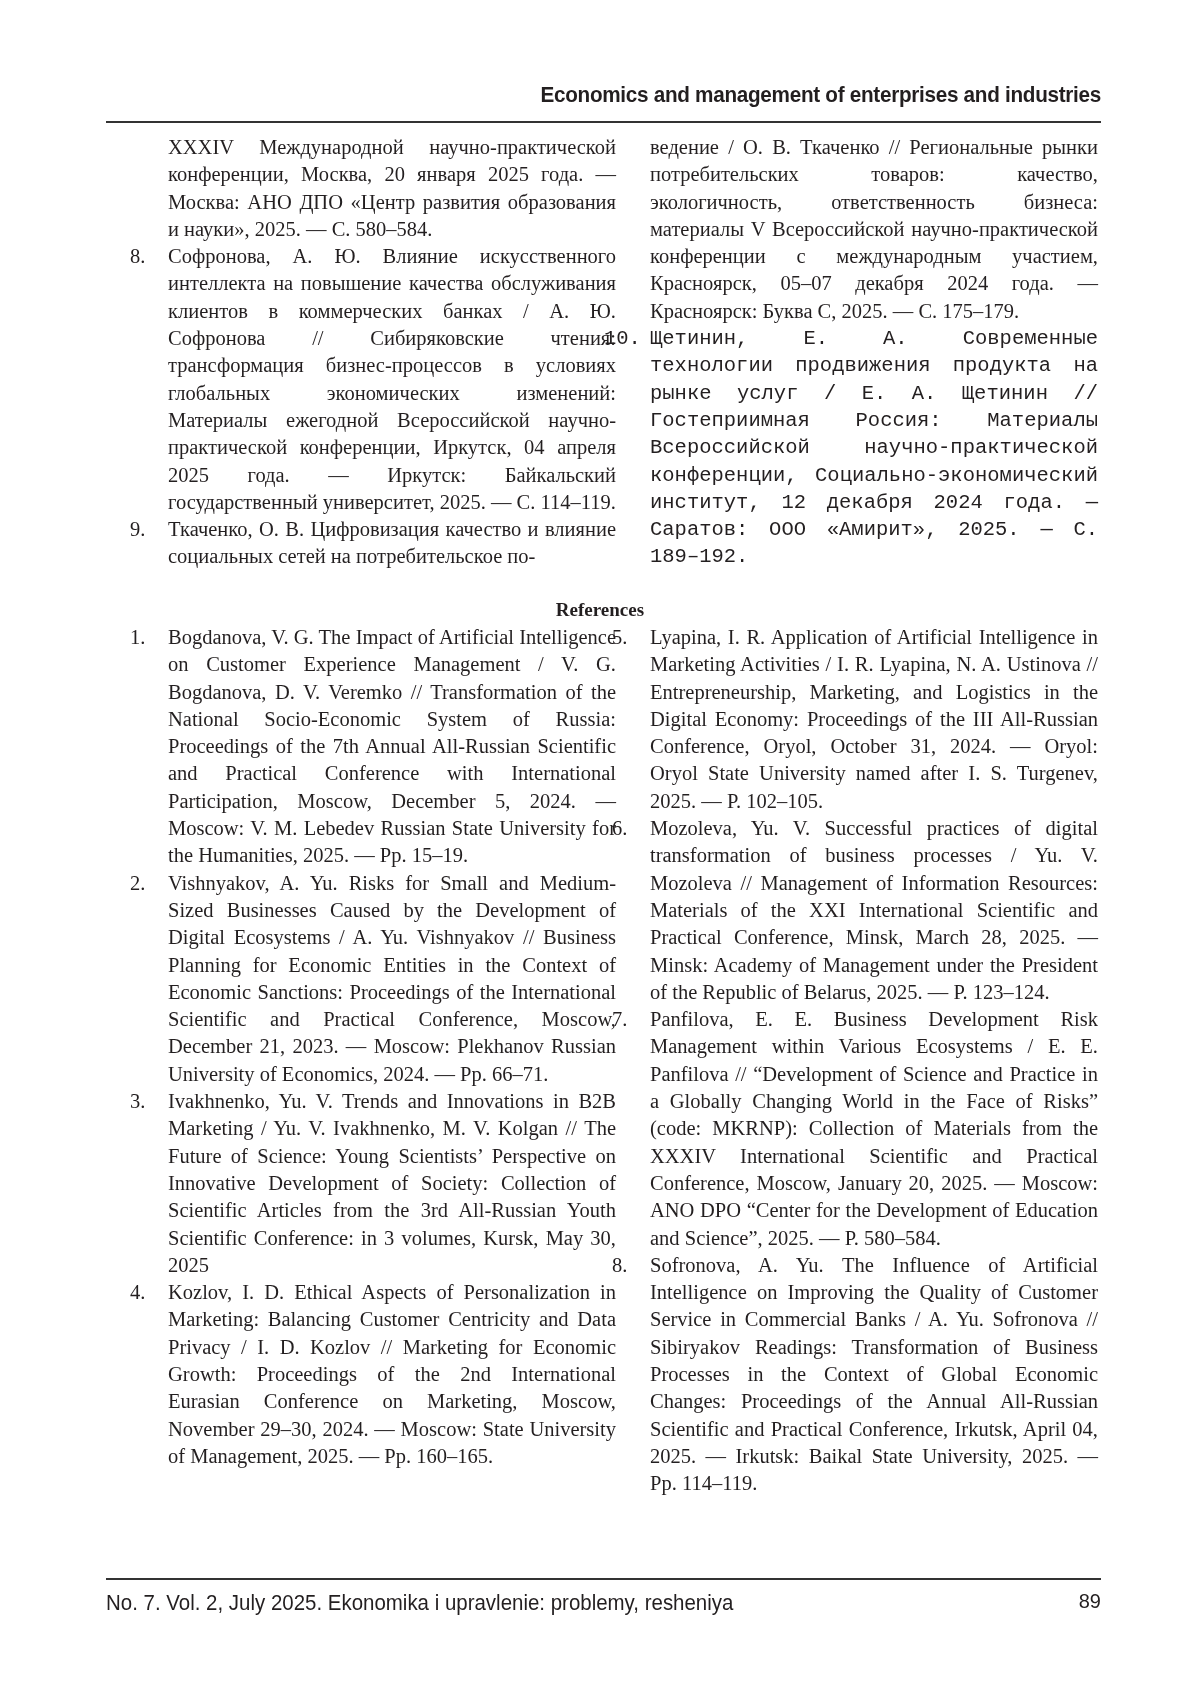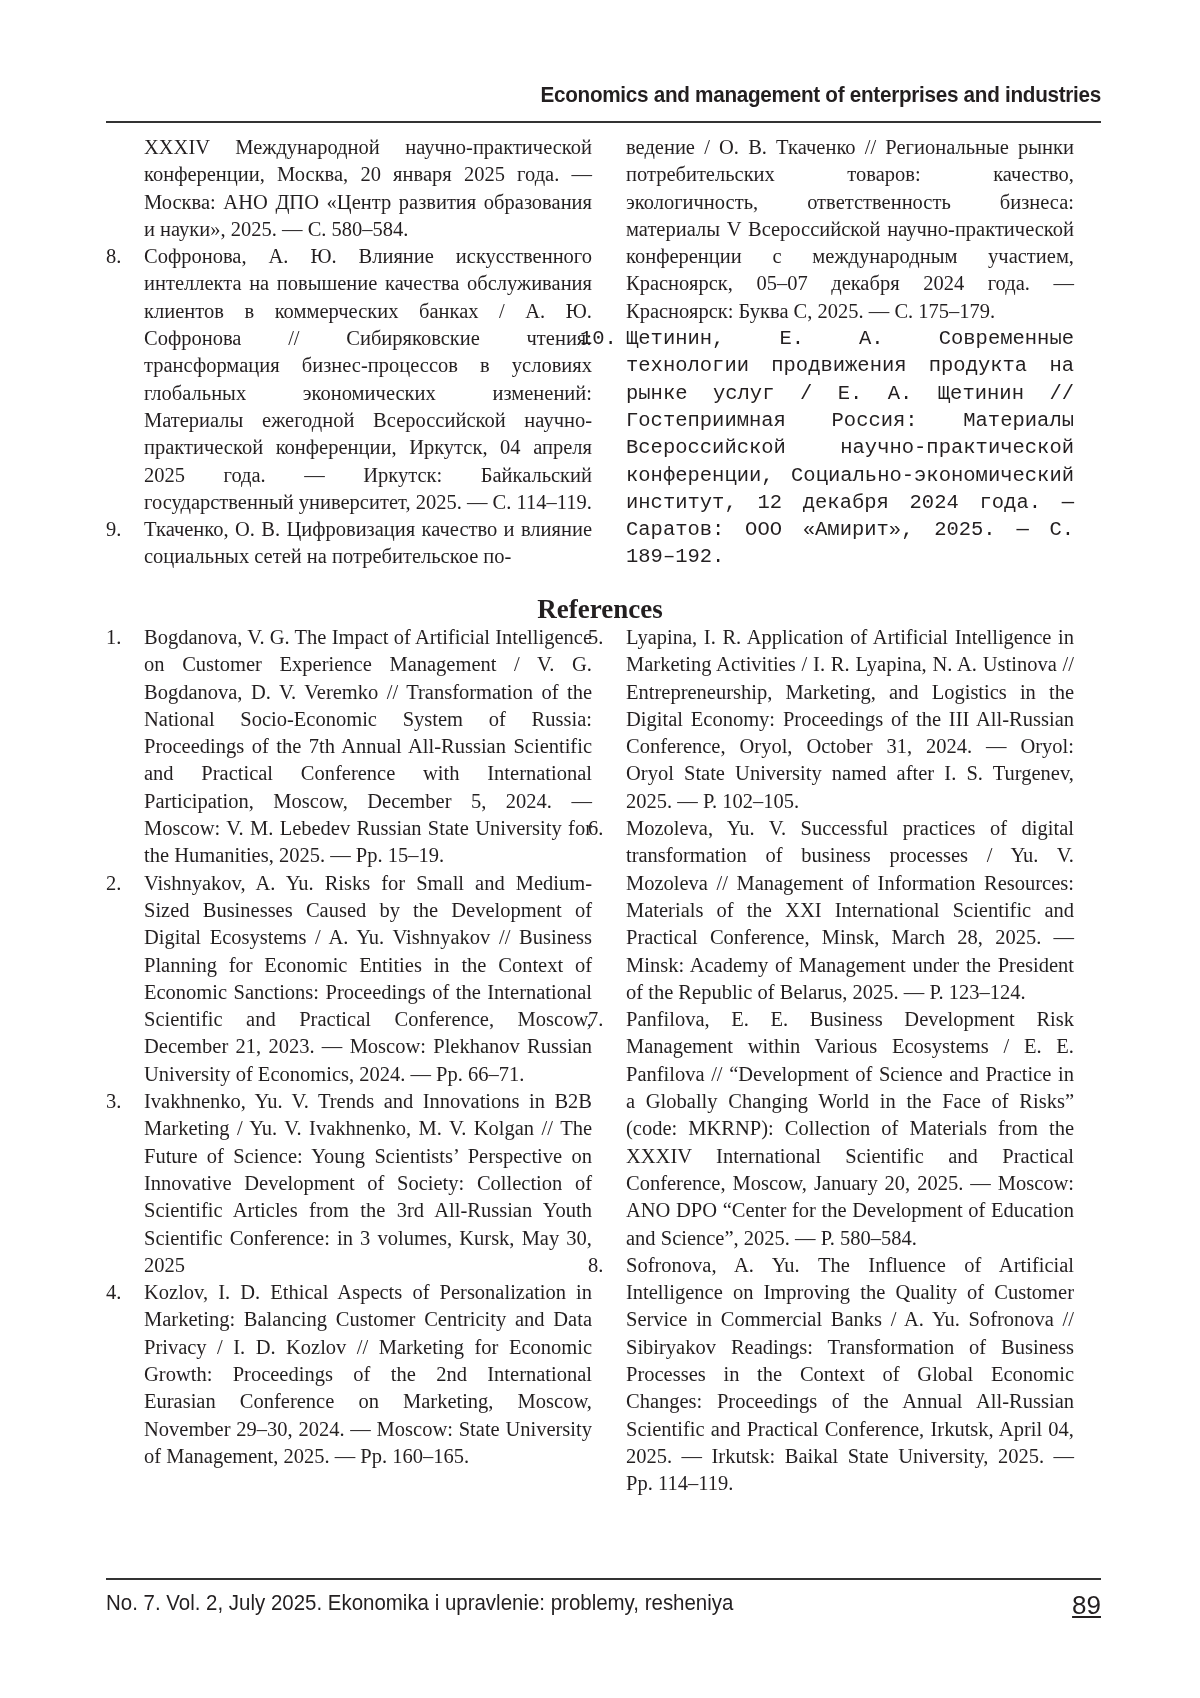--- a/index.html
+++ b/index.html
@@ -36,20 +36,21 @@
     }
     .rule.top { top: 121px; }
     .rule.bottom { top: 1578px; }
     .col {
       position: absolute;
       width: 486px;
       font-family: "Liberation Serif", serif;
       font-size: 20.5px;
       line-height: 27.3px;
       text-align: justify;
+      margin-left: 24px;
     }
     .col.left { left: 106px; }
     .col.right { left: 588px; }
     .col.ru-left { top: 134px; }
     .col.ru-right { top: 134px; }
     .col.en-left { top: 624px; }
     .col.en-right { top: 624px; }
     .ref {
       position: relative;
       padding-left: 38px;
@@ -71,39 +72,38 @@
       text-align-last: left;
     }
     .refs-heading {
       position: absolute;
       top: 596px;
       left: 0;
       width: 1200px;
       text-align: center;
       font-family: "Liberation Serif", serif;
       font-weight: bold;
-      font-size: 27px;
+      font-size: 19px;
       line-height: 27px;
     }
     .footer-left {
       position: absolute;
       left: 106px;
       top: 1590px;
       font-family: "Liberation Sans", sans-serif;
       font-size: 22px;
       transform: scaleX(0.93);
       transform-origin: left center;
     }
     .footer-right {
       position: absolute;
       right: 99px;
       top: 1590px;
       font-family: "Liberation Sans", sans-serif;
-      font-size: 26px;
-      text-decoration: underline;
+      font-size: 20px;
     }
   </style>
 </head>
 <body>
 
 <div class="running-header">Economics and management of enterprises and industries</div>
 <div class="rule top"></div>
 
 <div class="col left ru-left">
   <div class="ref cont">

